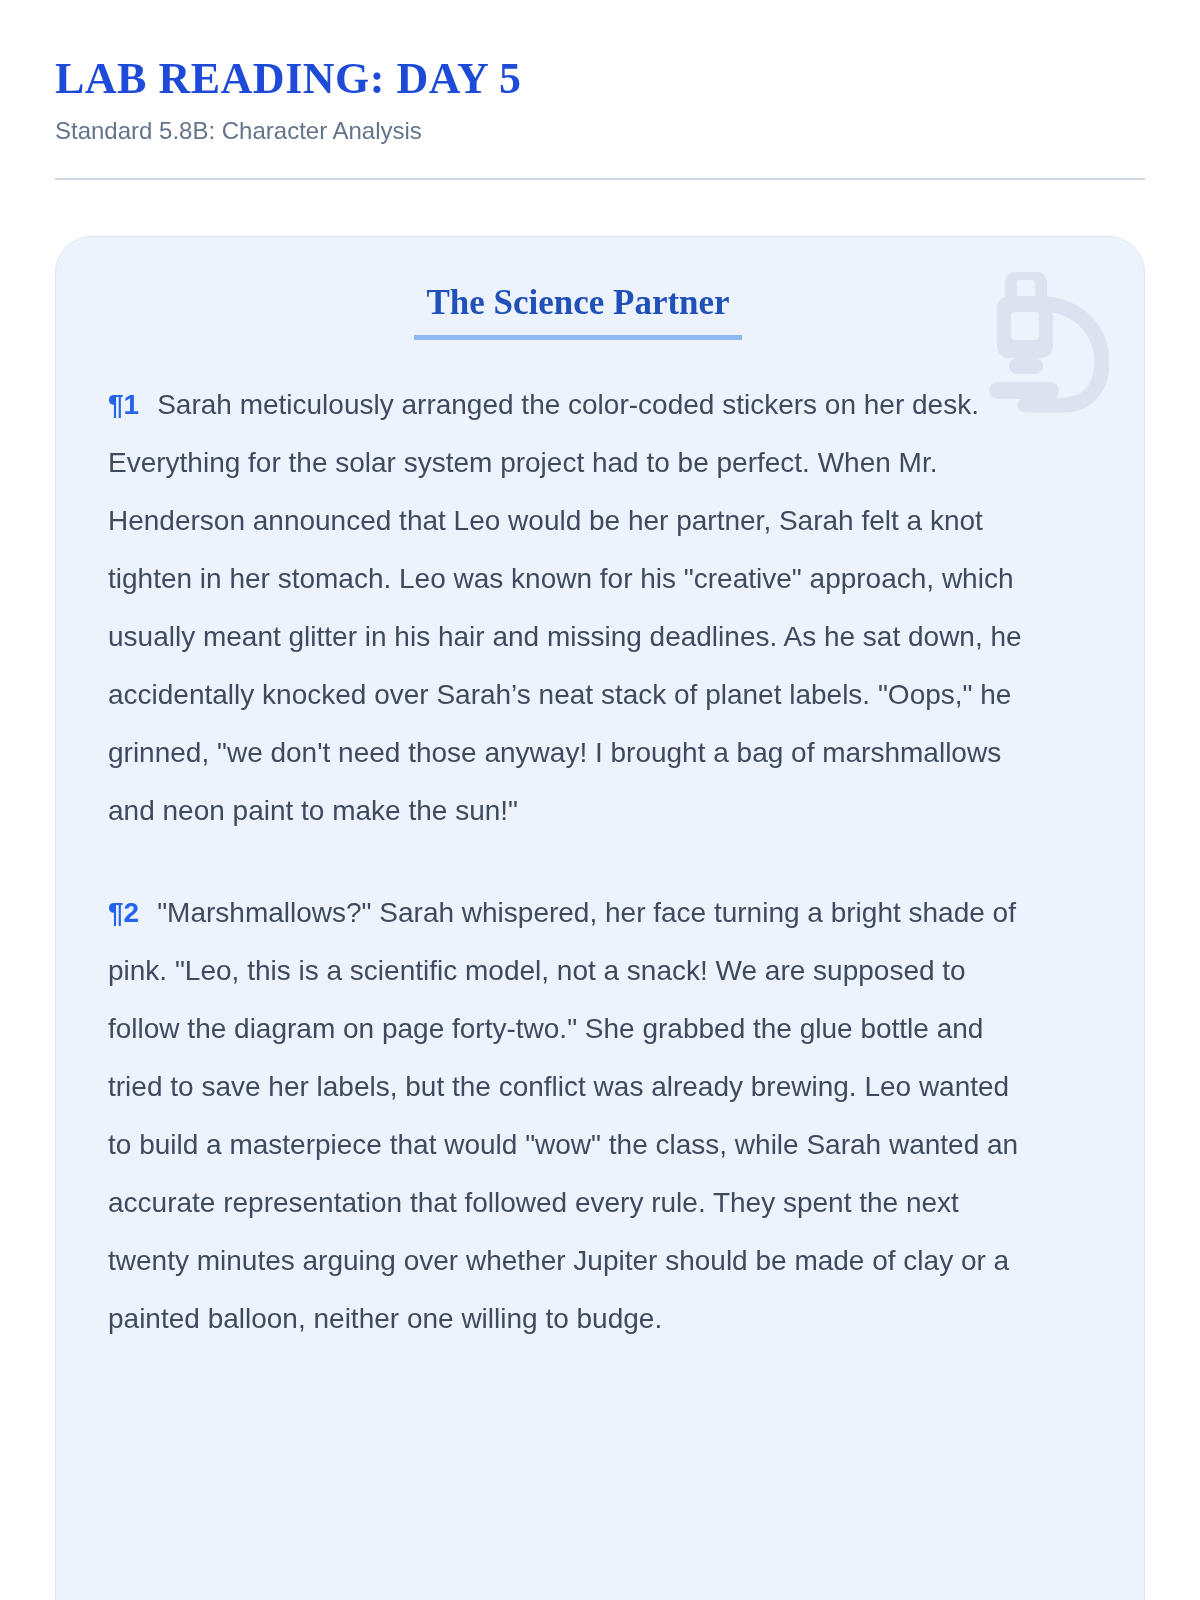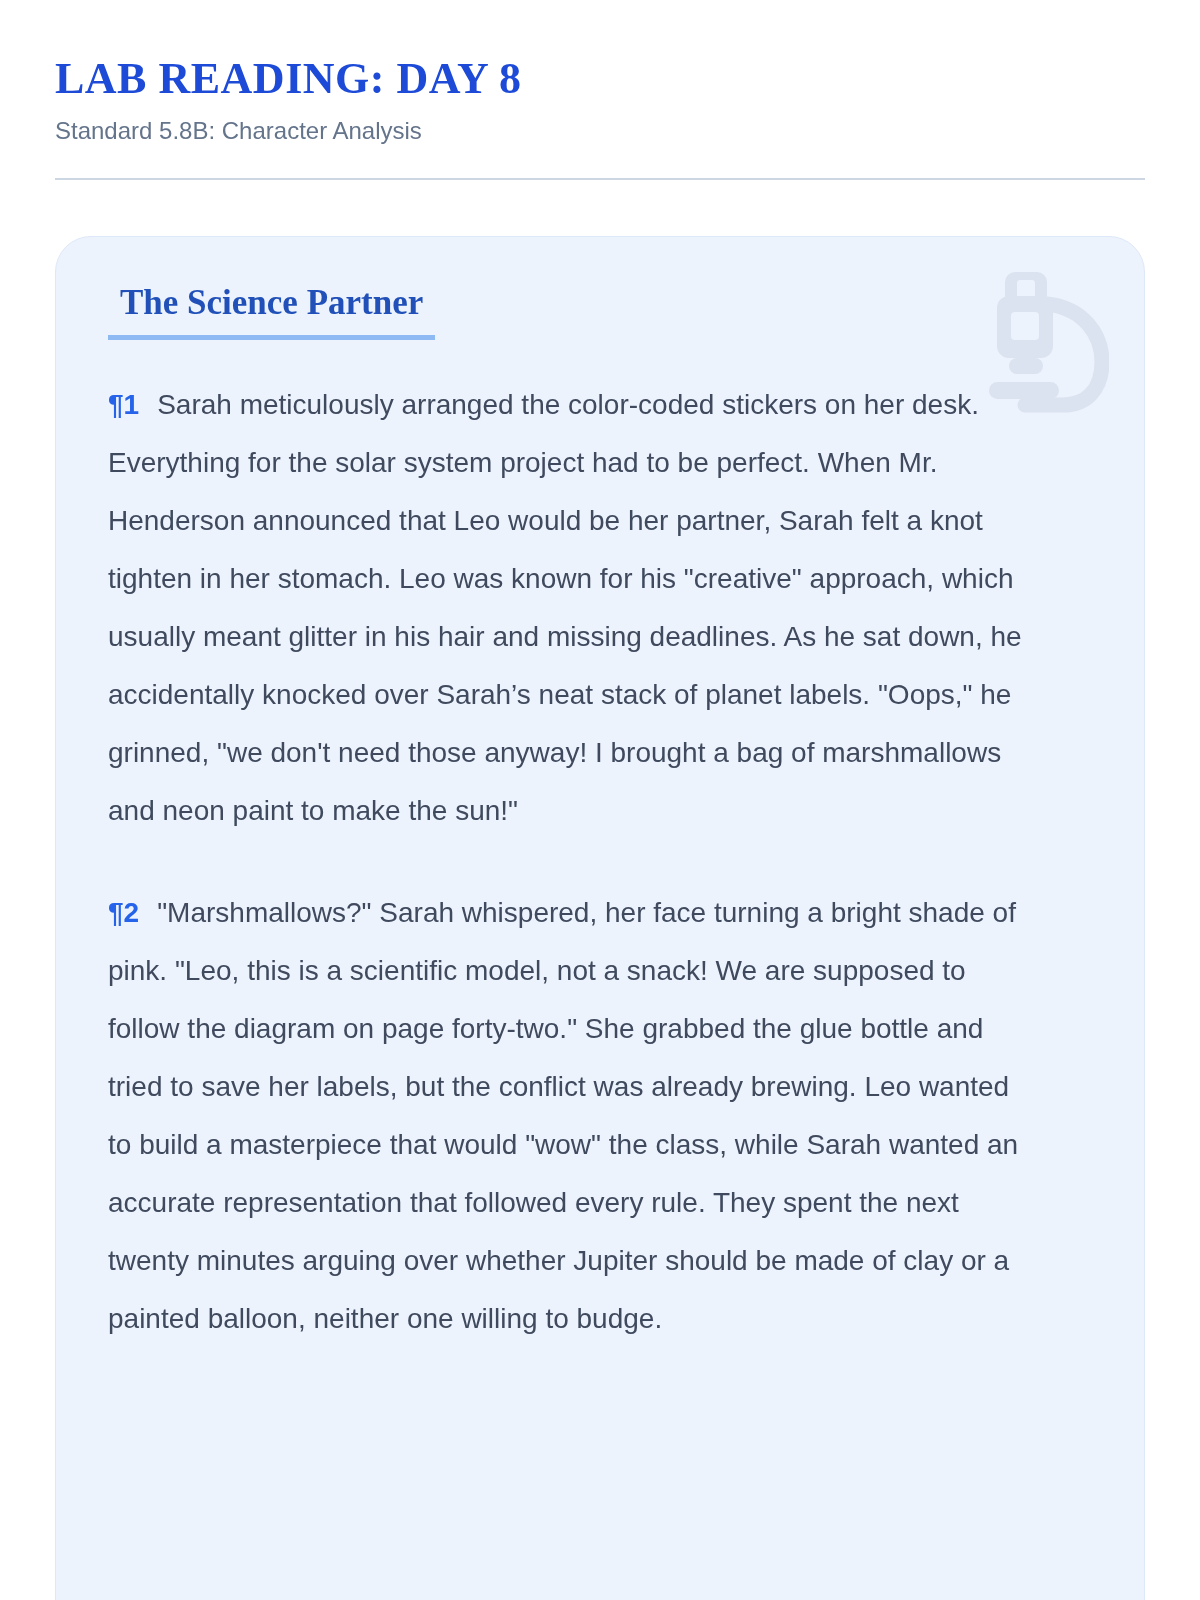--- a/index.html
+++ b/index.html
@@ -28,21 +28,21 @@
   }
   .card {
     margin:56px 55px 0 55px;
     min-height:1450px;
     background:#edf3fc;
     border:1px solid #dde8f8;
     border-radius:36px;
     padding:46px 96px 80px 52px;
     position:relative;
   }
-  .card-title-wrap { text-align:left; position:relative; z-index:1; }
+  .card-title-wrap { text-align:center; position:relative; z-index:1; }
   .card-title {
     display:inline-block;
     font-family:"Liberation Serif", serif;
     font-weight:600;
     font-size:35px; line-height:40px;
     color:#2151b8;
     padding:0 12px 12px 12px;
     border-bottom:5px solid #8fb9f3;
   }
   .micro-icon {
@@ -59,21 +59,21 @@
   .pilcrow {
     color:#2563eb; font-weight:700; margin-right:18px;
   }
 </style>
 </head>
 <body>
 
 <div class="page">
 
   <div class="header">
-    <h1 class="page-title">LAB READING: DAY 8</h1>
+    <h1 class="page-title">LAB READING: DAY 5</h1>
     <div class="header-row">
       <div class="subtitle">Standard 5.8B: Character Analysis</div>
     </div>
   </div>
 
   <div class="divider"></div>
 
   <div class="card">
 
     <span class="micro-icon">

